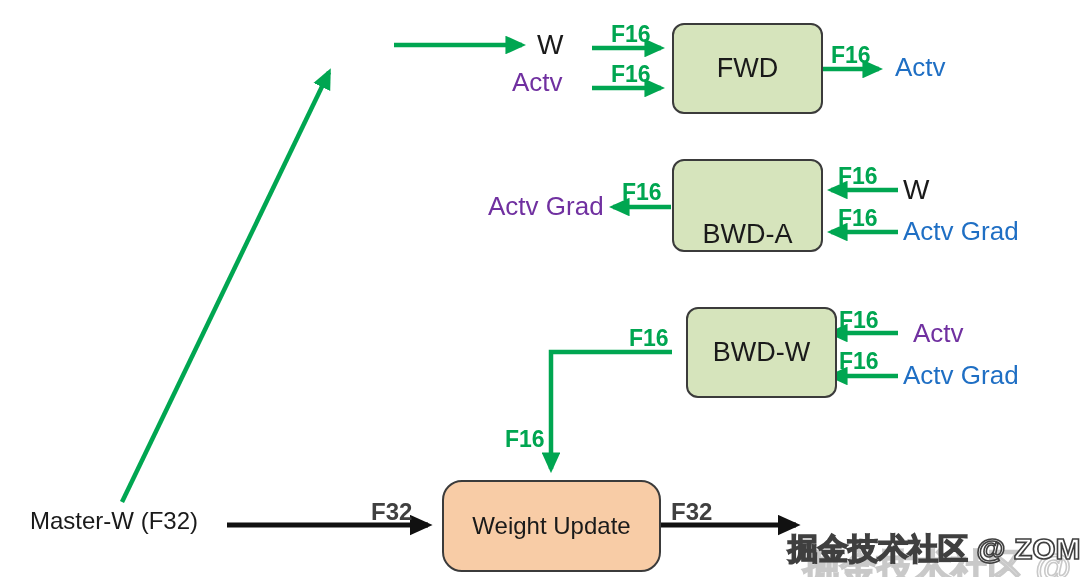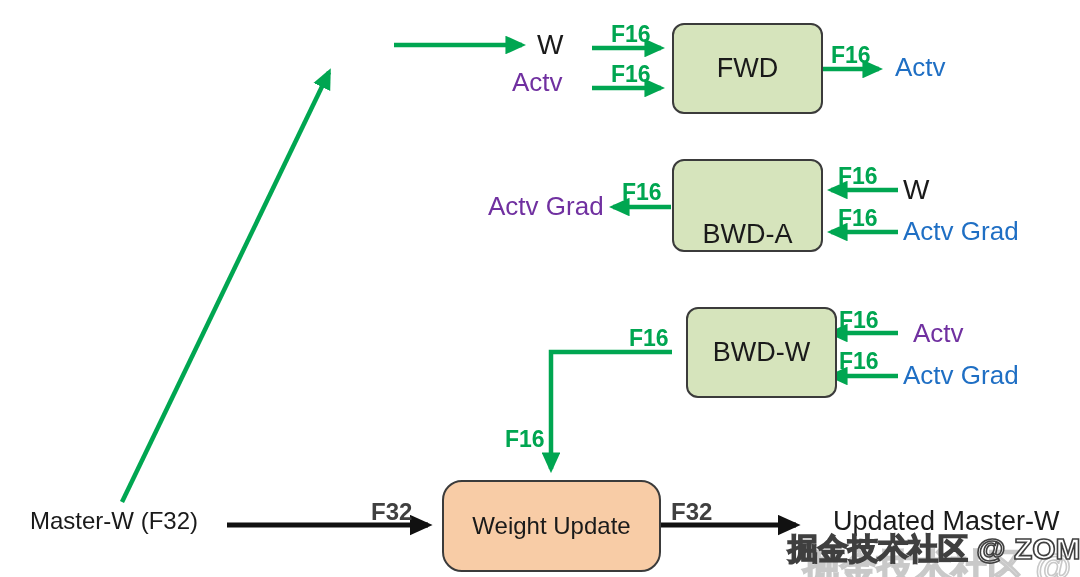--- a/index.html
+++ b/index.html
@@ -105,18 +105,17 @@
   <div class="tag" style="left:839px; top:309px;">F16</div>
   <div class="lbl purple" style="left:913px; top:319px;">Actv</div>
   <div class="tag" style="left:839px; top:350px;">F16</div>
   <div class="lbl blue" style="left:903px; top:361px;">Actv Grad</div>
 
   <div class="tag" style="left:505px; top:428px;">F16</div>
 
   <div class="lbl" style="left:30px; top:507px; font-size:24px;">Master-W (F32)</div>
   <div class="f32tag" style="left:371px; top:500px;">F32</div>
   <div class="f32tag" style="left:671px; top:500px;">F32</div>
-  <div class="lbl" style="left:833px; top:506px; font-size:27px;">Updated Master-W</div>
 
   <div class="watermark-echo" style="left:803px; top:543px; font-size:37px;">掘金技术社区 @ ZOMI酱</div>
   <div class="watermark" style="left:788px; top:529px; font-size:30px;">掘金技术社区 @ ZOMI酱</div>
 
 </div>
 
 </body></html>

